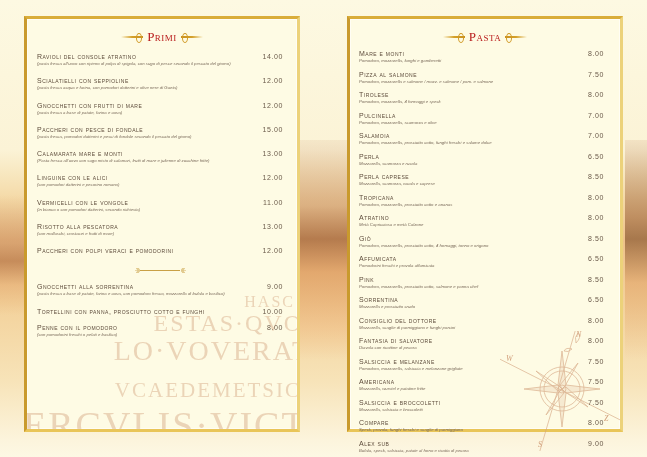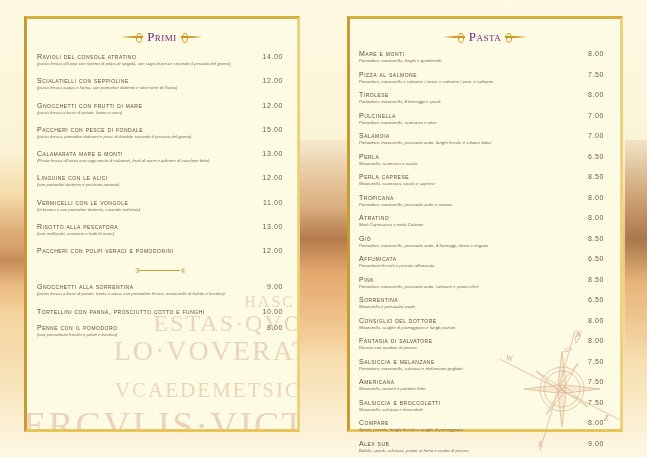--- a/index.html
+++ b/index.html
@@ -67,21 +67,21 @@
   .ornament::after {
     content: ""; position: absolute; right: 1px; top: 0; width: 4px; height: 8px;
     border: 1px solid #d09a25; border-radius: 50%;
   }
   .ornament.right::after { right: auto; left: 1px; }
   .section-title {
     font-family: "Liberation Serif", serif;
     font-variant: small-caps;
     font-size: 13px;
     letter-spacing: 0.5px;
-    color: #701a75;
+    color: #b91c1c;
   }
 
   .items { position: absolute; left: 10px; right: 14px; }
   .item { position: relative; }
   .item-name {
     font-size: 7px;
     font-variant: small-caps;
     text-transform: lowercase;
     letter-spacing: 0.5px;
     color: #5c4a3a;

